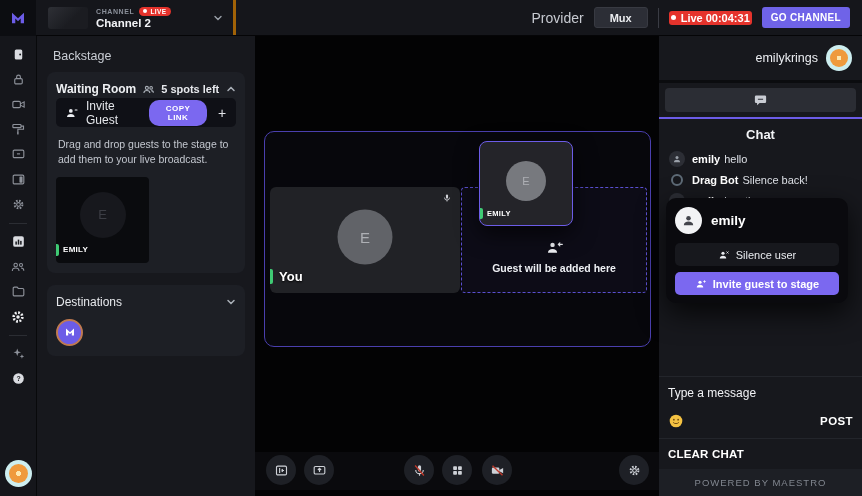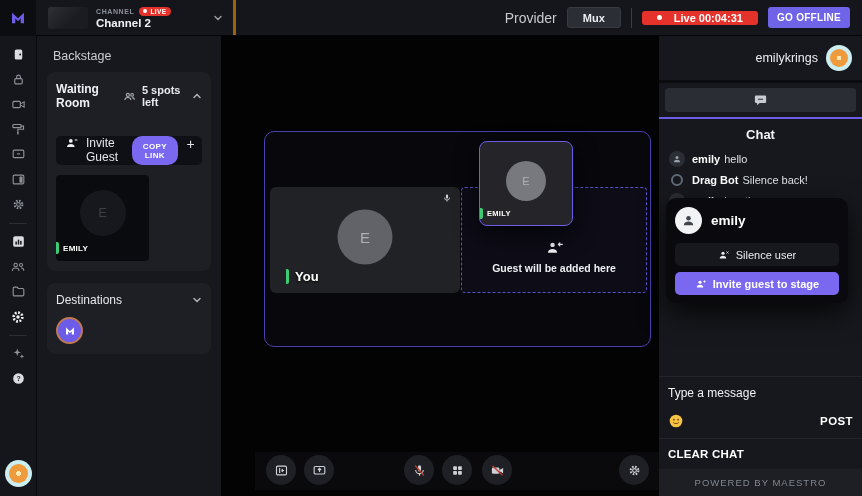--- a/index.html
+++ b/index.html
@@ -24,49 +24,49 @@
   .live-pill span { font-size:6.5px; font-weight:bold; color:#fff; letter-spacing:.4px; }
   .channel-name { font-size:11.5px; font-weight:bold; color:#f2f3f6; }
   .channel-chevron { margin-left:auto; color:#9aa0a8; }
   .topbar-spacer { flex:1; }
   .topbar-right { display:flex; align-items:center; gap:10px; padding-right:12px; }
   .provider-label { font-size:14px; color:#c7cad1;margin-left:8px; }
   .provider-btn { min-width:54px; height:21px; background:#2c2e36; border:1px solid #383a42; border-radius:3px;
                   display:flex; align-items:center; justify-content:center; font-size:11px; font-weight:bold;
                   color:#eceef1; padding:0 10px; cursor:pointer; }
   .topbar-divider { width:1px; height:20px; background:#3a3c44; }
-  .live-timer { height:14px; background:#e5332c; border-radius:3px; display:flex; align-items:center; gap:12px;
-                padding:0 15px; font-size:11px; font-weight:bold; color:#fff; }
+  .live-timer { height:14px; background:#e5332c; border-radius:3px; display:flex; align-items:center; gap:5px;
+                padding:0 2px; font-size:11px; font-weight:bold; color:#fff; }
   .live-timer .dot { width:5px; height:5px; border-radius:50%; background:#fff; }
   .go-offline { height:21px; background:#6f63e8; border-radius:3px; border:none; display:flex; align-items:center;
                 padding:0 9px; font-size:10px; font-weight:bold; color:#fff; letter-spacing:.3px;
                 font-family:"Liberation Sans",sans-serif; cursor:pointer; }
 
   
   .rail { position:absolute; top:36px; left:0; width:36px; bottom:0; background:#15161b;
           display:flex; flex-direction:column; align-items:center; padding-top:7px; z-index:40; }
   .rail-btn { width:26px; height:23px; display:flex; align-items:center; justify-content:center;
               color:#8e929b; cursor:pointer; margin-bottom:2px; }
   .rail-div { width:18px; border-top:1px solid #2b2d33; margin:5px 0 6px; }
   .rail-avatar { margin-top:auto; margin-bottom:9px; width:27px; height:27px; border-radius:50%;
                  background:#cdeef0; position:relative; cursor:pointer; overflow:hidden; }
   .fruit { position:absolute; inset:4px; border-radius:50%;
            background:radial-gradient(circle at 50% 50%, #fde8b0 0 18%, #ef9a3d 19% 100%); }
 
   
-  .backstage { position:absolute; top:36px; left:36px; width:185px; bottom:0; background:#17181d;
+  .backstage { position:absolute; top:36px; left:36px; width:219px; bottom:0; background:#17181d;
                border-left:1px solid #08090b; z-index:30; }
   .backstage-title { padding:13px 16px 9px; font-size:12.5px; color:#c9cdd4; }
   .card { margin:0 10px 12px; background:#1d1f25; border-radius:8px; padding:10px 9px; }
   .wr-header { display:flex; align-items:center; gap:6px; }
   .wr-title { font-size:12px; font-weight:bold; color:#eef0f3; }
   .wr-spots { font-size:11px; font-weight:bold; color:#e7e9ed; }
   .wr-chevron { margin-left:auto; color:#aab0b8; cursor:pointer; }
-  .invite-row { margin-top:26px; background:#0f1016; border-radius:5px; height:29px; display:flex;
-                gap:7px; padding:0 6px 0 9px; }
+  .invite-row { margin-top:2px; background:#0f1016; border-radius:5px; height:29px; display:flex;
+                align-items:center; gap:7px; padding:0 6px 0 9px; }
   .invite-label { font-size:12px; color:#e4e6ea; }
   .copy-link { margin-left:auto; background:#7b68f0; border:none; border-radius:10px; color:#fff;
                font-size:8px; font-weight:bold; letter-spacing:.4px; padding:4px 9px;
                font-family:"Liberation Sans",sans-serif; cursor:pointer; }
   .plus-btn { width:18px; text-align:center; font-size:14px; color:#e2e4e9; cursor:pointer; }
   .hint { margin:10px 2px 0; font-size:10.5px; line-height:1.42; color:#c3c7cf; }
   .guest-thumb { margin-top:10px; width:93px; height:86px; background:#0a0b0e; border-radius:4px;
                  position:relative; cursor:grab; }
   .guest-thumb .circle { position:absolute; left:50%; top:44%; transform:translate(-50%,-50%);
                          width:46px; height:46px; border-radius:50%; background:#17181d;
@@ -84,21 +84,21 @@
   
   .stage { position:absolute; top:36px; left:255px; width:404px; bottom:0; background:#030304; }
   .stage-frame { position:absolute; left:9px; top:95px; width:387px; height:216px;
                  border:1px solid #4a3fae; border-radius:10px; background:#07070c; }
   .you-tile { position:absolute; left:5px; top:55px; width:190px; height:106px; background:#212226;
               border-radius:6px; }
   .tile-avatar { position:absolute; left:50%; top:47%; transform:translate(-50%,-50%); border-radius:50%;
                  background:#616368; display:flex; align-items:center; justify-content:center; color:#aeb0b5; }
   .you-tile .tile-avatar { width:55px; height:55px; font-size:15px; }
   .tile-mic { position:absolute; top:6px; right:8px; color:#d3d5da; }
-  .you-tag { position:absolute; left:16px; bottom:9px; display:flex; align-items:center; gap:6px; }
+  .you-tag { position:absolute; left:0; bottom:9px; display:flex; align-items:center; gap:6px; }
   .you-bar { width:3px; height:15px; background:#3fca74; border-radius:0 2px 2px 0; }
   .you-txt { font-size:13px; font-weight:bold; color:#fff; text-shadow:0 1px 2px #000; }
   .dropzone { position:absolute; left:196px; top:55px; width:186px; height:106px;
               border:1px dashed #5a4fd0; border-radius:4px; background:#0d0c17;
               display:flex; flex-direction:column; align-items:center; justify-content:center;
               padding-top:34px; gap:7px; }
   .dropzone-text { font-size:10.5px; font-weight:bold; color:#eef0f4; }
   .guest-tile { position:absolute; left:214px; top:9px; width:94px; height:85px; background:#242429;
                 border:1.5px solid #6c5ce7; border-radius:8px; box-shadow:0 8px 22px rgba(0,0,0,.65);
                 cursor:grabbing; }
@@ -183,21 +183,21 @@
     </div>
     <div class="topbar-spacer"></div>
     <div class="topbar-right">
       <span class="provider-label">Provider</span>
       <div class="provider-btn">Mux</div>
       <div class="topbar-divider"></div>
       <div class="live-timer">
         <span class="dot"></span>
         <span>Live 00:04:31</span>
       </div>
-      <button class="go-offline">GO OFFLINE</button>
+      <button class="go-offline">GO CHANNEL</button>
     </div>
   </div>
 
   <div class="rail">
     <div class="rail-btn">
       <svg width="15" height="15" viewBox="0 0 24 24">
           <rect x="6" y="4" width="12" height="16" rx="2.5" fill="#dadce1"></rect>
           <circle cx="14.6" cy="12" r="1.5" fill="#17181d"></circle>
         </svg>
     </div>
@@ -312,20 +312,21 @@
               <circle cx="10" cy="8.5" r="3.2"></circle>
               <path d="M3.5 19 c0-3.6 2.9-5.4 6.5-5.4 s6.5 1.8 6.5 5.4 Z"></path>
               <rect x="16.5" y="6" width="5" height="1.8" rx=".9"></rect>
             </svg>
         </span>
         <span class="invite-label">Invite Guest</span>
         <button class="copy-link">COPY LINK</button>
         <span class="plus-btn">+</span>
       </div>
 
+      <div class="hint">Drag and drop guests to the stage to add them to your live broadcast.</div>
 
       <div class="guest-thumb">
         <div class="circle">E</div>
         <div class="name-tag">
           <span class="name-bar"></span>
           <span class="name-txt">EMILY</span>
         </div>
       </div>
     </div>
 

